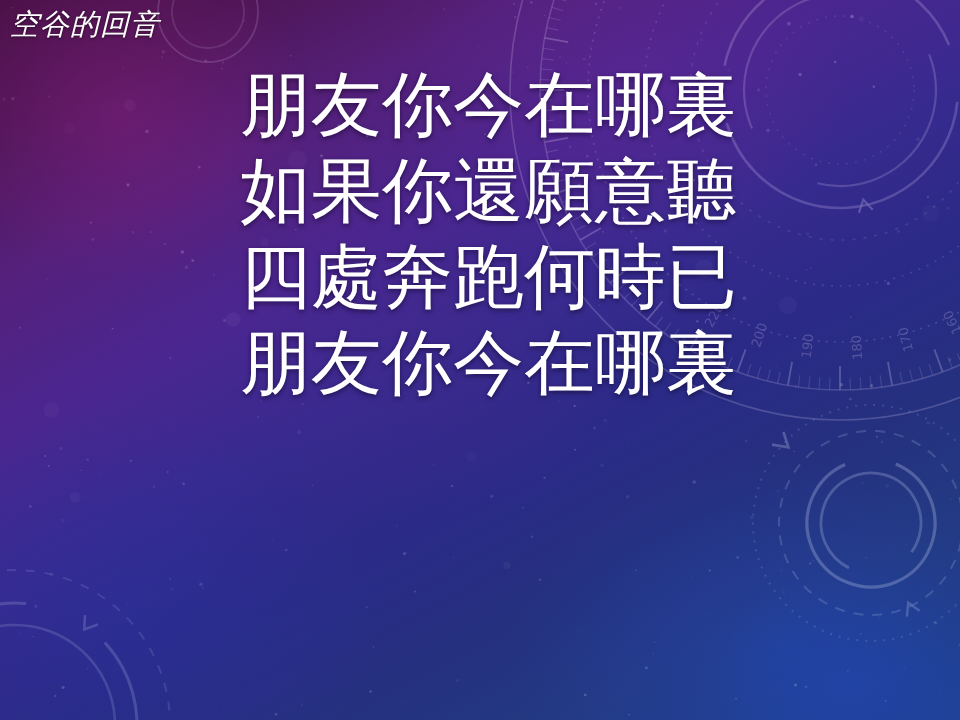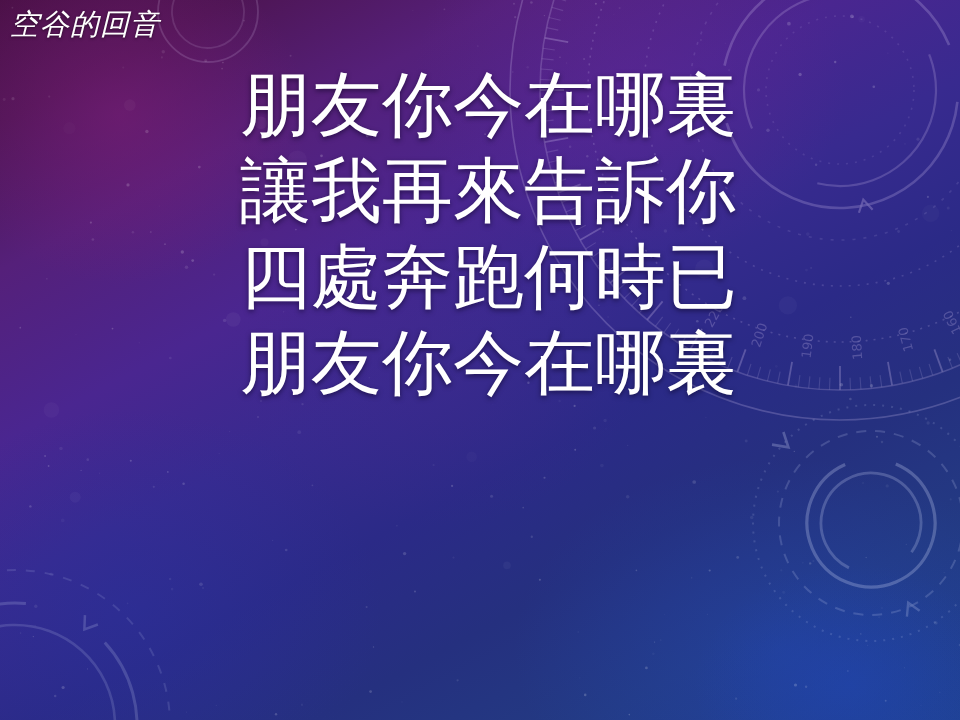--- a/index.html
+++ b/index.html
@@ -600,18 +600,18 @@
       <circle r="36" stroke-opacity=".45" stroke-dasharray="120 50" transform="rotate(40)"></circle>
     </g>
   </svg>
 
   <div id="title-bar">
     <div id="title-text">空谷的回音</div>
   </div>
 
   <div id="lyrics">
     <div class="lyric-line">朋友你今在哪裏</div>
-    <div class="lyric-line">讓我再來告訴你</div>
+    <div class="lyric-line">如果你還願意聽</div>
     <div class="lyric-line">四處奔跑何時已</div>
     <div class="lyric-line">朋友你今在哪裏</div>
   </div>
 
 </div>
 
 </body></html>

